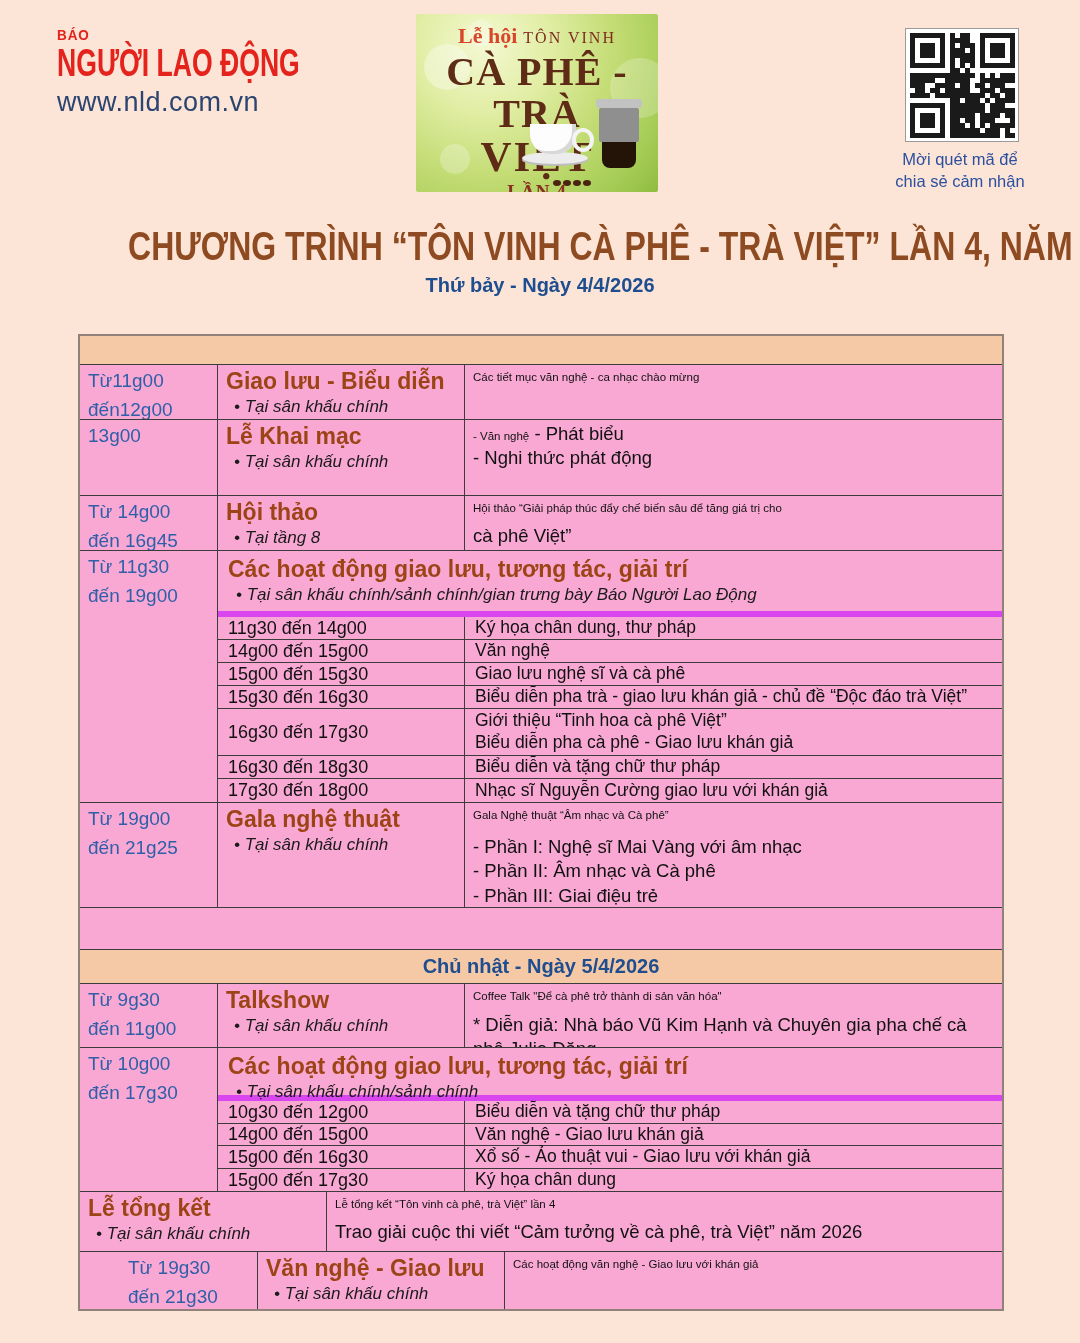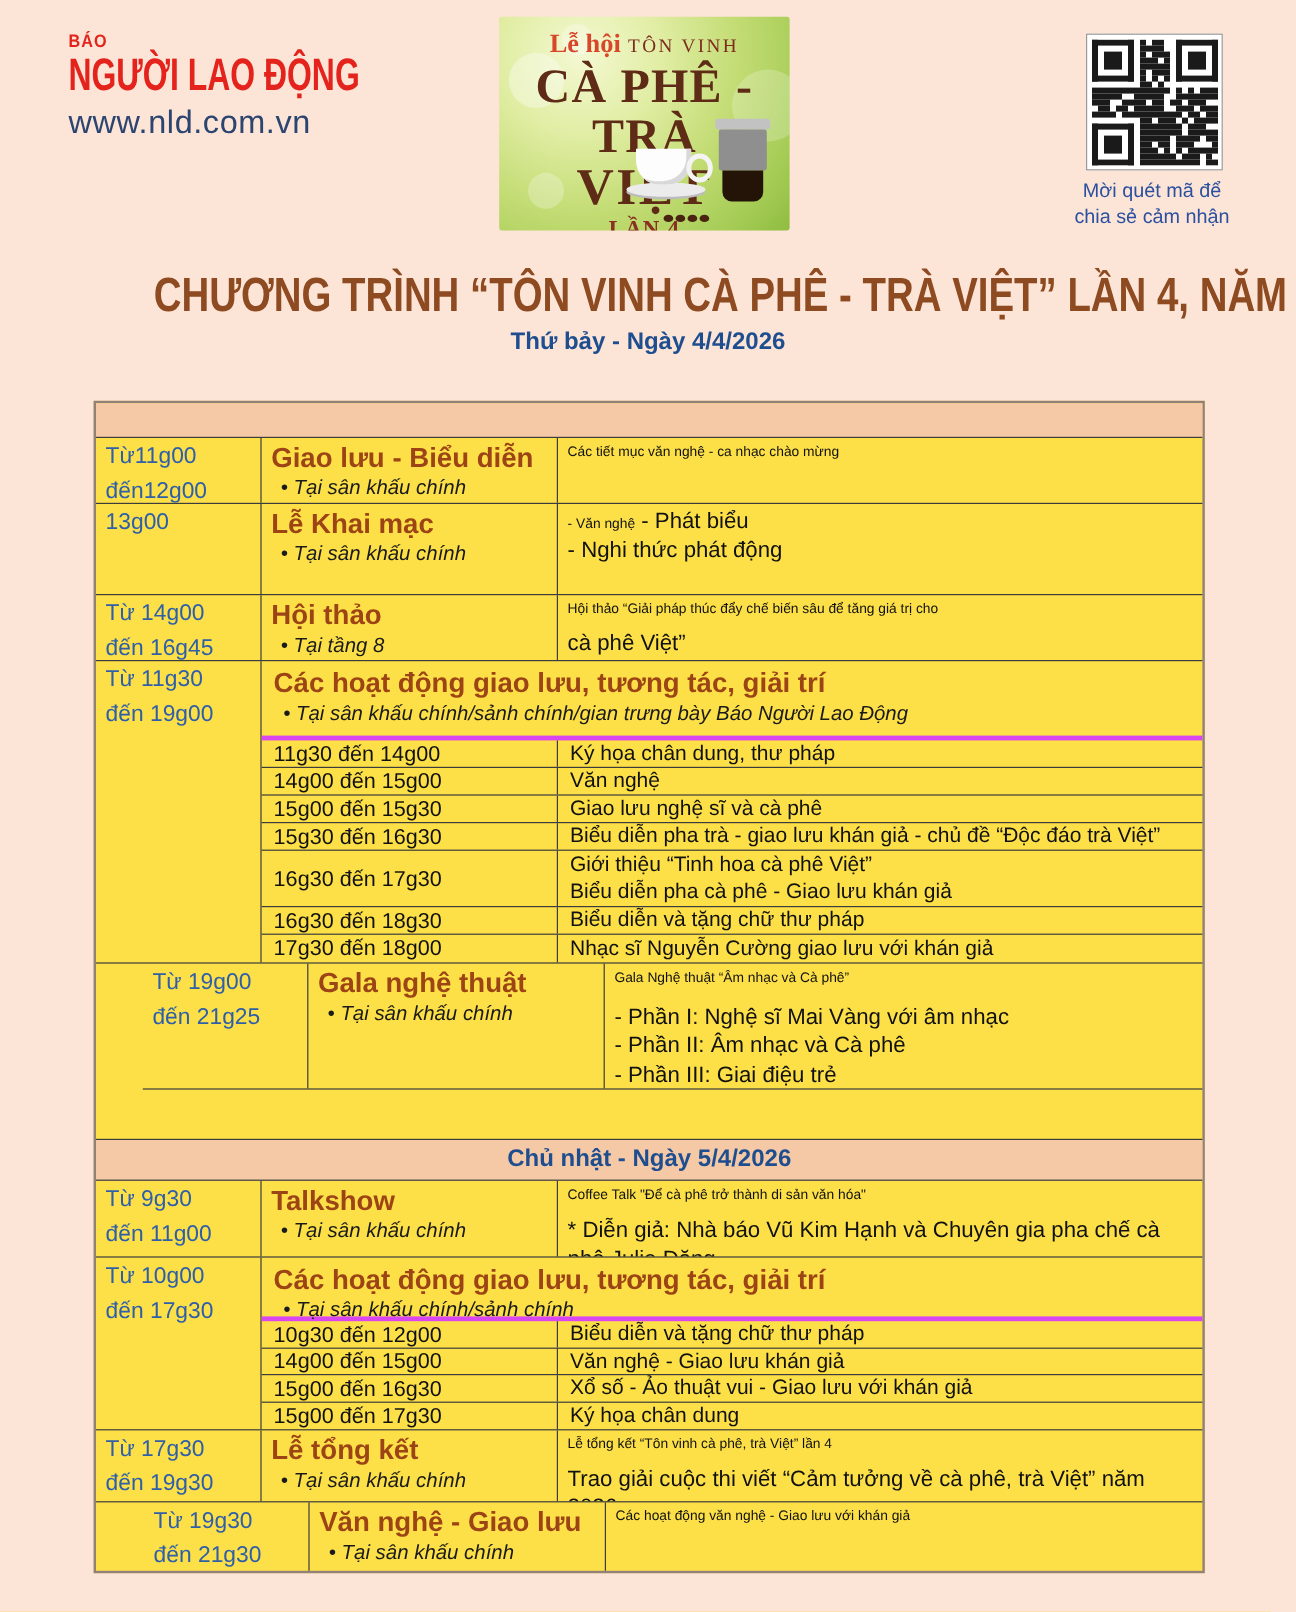--- a/index.html
+++ b/index.html
@@ -42,44 +42,44 @@
 
   .qr-card{position:absolute;left:905px;top:28px;width:112px;height:112px;background:#fff;border:1px solid #9a9a9a;display:flex;align-items:center;justify-content:center;}
   .qr-caption{position:absolute;left:878px;top:148px;width:164px;text-align:center;color:#2c50a0;font-size:16.5px;line-height:1.35;white-space:pre-line;}
 
   
   .main-title{position:absolute;left:0;top:226px;width:100%;text-align:center;}
   .main-title span{display:inline-block;white-space:nowrap;font-weight:bold;font-size:40px;line-height:1;color:#8e4a21;transform:scaleX(.80);transform-origin:center;}
   .sub-title{position:absolute;left:0;top:274px;width:100%;text-align:center;font-weight:bold;font-size:20px;color:#1e4e8f;}
 
   
-  .table{position:absolute;left:78px;top:334px;width:922px;border:2px solid #91817a;background:#fde047;box-sizing:content-box;}
+  .table{position:absolute;left:78px;top:334px;width:922px;border:2px solid #91817a;background:#f9a8d4;box-sizing:content-box;}
   .trow{display:flex;border-bottom:1px solid #3c3c3c;box-sizing:border-box;}
   .trow:last-child{border-bottom:none;padding-left:40px;}
   .cell{box-sizing:border-box;border-right:1px solid #3c3c3c;padding:2px 8px;overflow:hidden;}
   .cellend{border-right:none;}
   .c1{width:138px;color:#2e5fa8;font-size:19px;line-height:1.5;white-space:pre-line;}
   .c2{width:247px;}
   .c3{flex:1;}
   .band{height:29px;background:#f6c9a6;}
   .band2{height:34px;background:#f6c9a6;display:flex;align-items:center;justify-content:center;font-weight:bold;font-size:20px;color:#1e4e8f;}
   .emptyrow{height:42px;}
-  .h-r1{height:55px;} .h-r2{height:76px;} .h-r3{height:55px;} .h-gala{height:105px;margin-left:39px;}
+  .h-r1{height:55px;} .h-r2{height:76px;} .h-r3{height:55px;} .h-gala{height:105px;}
   .h-talk{height:64px;} .h-tk{height:60px;} .h-vn{height:57px;}
   .etitle{font-size:23px;font-weight:bold;color:#9c4415;line-height:1.2;padding-top:1px;}
   .eloc{font-style:italic;font-size:17px;color:#1a1a1a;padding-left:8px;margin-top:1px;}
   .note{font-size:11.5px;color:#111;line-height:1.3;}
   .detail{font-size:18.5px;color:#111;line-height:1.32;white-space:pre-line;}
   .d-block{display:block;margin-top:8px;}
   .d-gala{margin-top:12px;}
   .d-tk{margin-top:9px;}
   .d-inline{display:inline;}
   
   .blockright{flex:1;display:flex;flex-direction:column;}
-  .blockhead{padding:4px 10px;border-bottom:4px solid #d946ef;box-sizing:border-box;}
+  .blockhead{padding:4px 10px;border-bottom:6px solid #d946ef;box-sizing:border-box;}
   .bh1{height:66px;} .bh2{height:53px;}
   .sub{display:flex;border-bottom:1px solid #3c3c3c;box-sizing:border-box;}
   .sub:last-child{border-bottom:none;}
   .sub .st{width:247px;border-right:1px solid #3c3c3c;box-sizing:border-box;padding:0 10px;font-size:18px;color:#111;display:flex;align-items:center;}
   .sub .sa{flex:1;padding:0 10px;font-size:17.5px;color:#111;display:flex;align-items:center;white-space:pre-line;line-height:1.25;}
   .s23{height:23px;} .s22{height:22px;} .s47{height:47px;}
 </style>
 </head>
 <body>
 
@@ -470,22 +470,20 @@
           <div class="sa">Xổ số - Ảo thuật vui - Giao lưu với khán giả</div>
         </div>
         <div class="sub s22">
           <div class="st">15g00 đến 17g30</div>
           <div class="sa">Ký họa chân dung</div>
         </div>
       </div>
     </div>
 
     <div class="trow h-tk">
-      <div class="cell c1">Từ 17g30
-đến 19g30</div>
       <div class="cell c2">
         <div class="etitle">Lễ tổng kết</div>
         <div class="eloc">• Tại sân khấu chính</div>
       </div>
       <div class="cell c3 cellend">
         <span class="note">Lễ tổng kết “Tôn vinh cà phê, trà Việt” lần 4</span>
         <span class="detail d-block">Trao giải cuộc thi viết “Cảm tưởng về cà phê, trà Việt” năm 2026</span>
       </div>
     </div>
 

